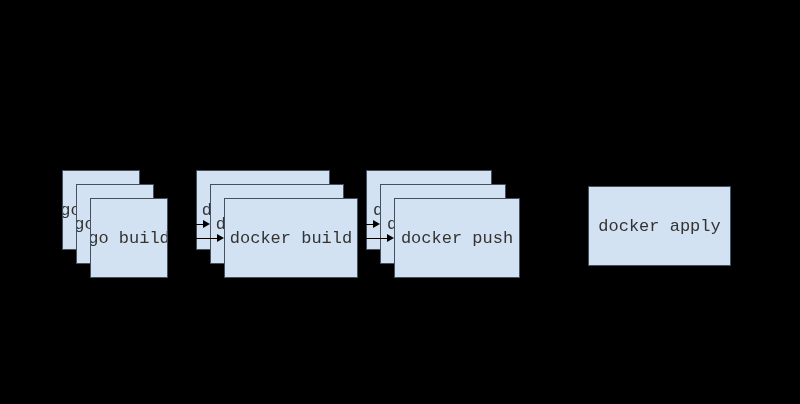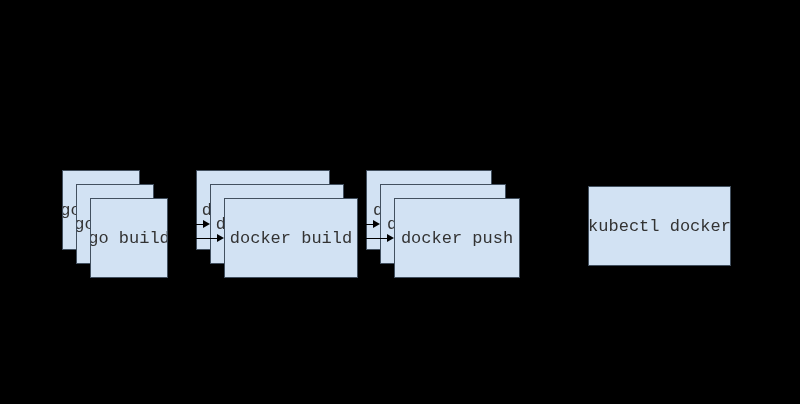--- a/index.html
+++ b/index.html
@@ -67,21 +67,21 @@
     <span>docker push</span>
   </div>
   <div class="box" style="left:380px;top:184px;width:126px;z-index:3;">
     <span>docker push</span>
   </div>
   <div class="box" style="left:394px;top:198px;width:126px;z-index:5;">
     <span>docker push</span>
   </div>
 
   <div class="box" style="left:588px;top:186px;width:143px;z-index:1;">
-    <span>kubectl docker</span>
+    <span>docker apply</span>
   </div>
 
   <div class="arrow" style="left:160px;top:206px;width:36px;z-index:2;">
     <div class="arrow-line"></div>
     <div class="arrow-head"></div>
   </div>
   <div class="arrow" style="left:174px;top:220px;width:36px;z-index:4;">
     <div class="arrow-line"></div>
     <div class="arrow-head"></div>
   </div>

